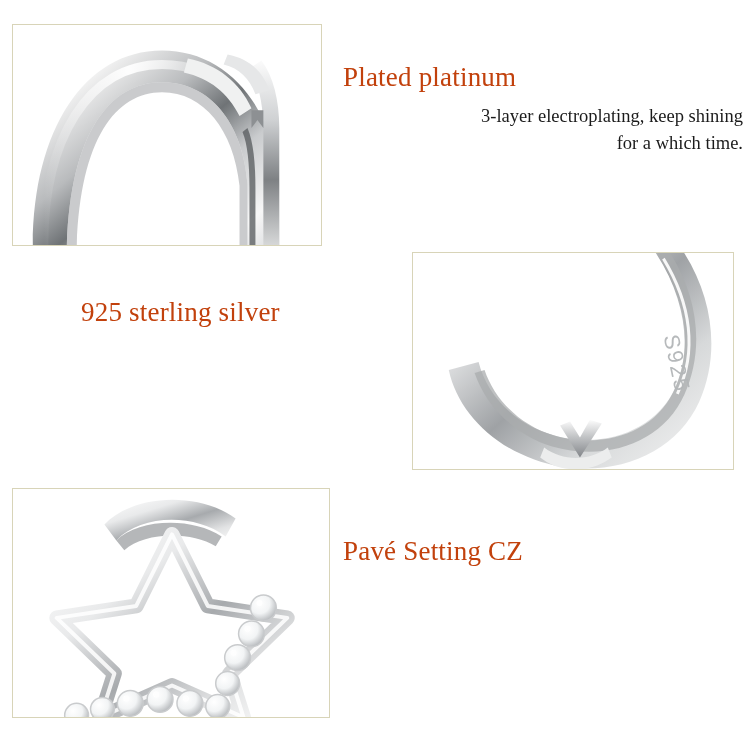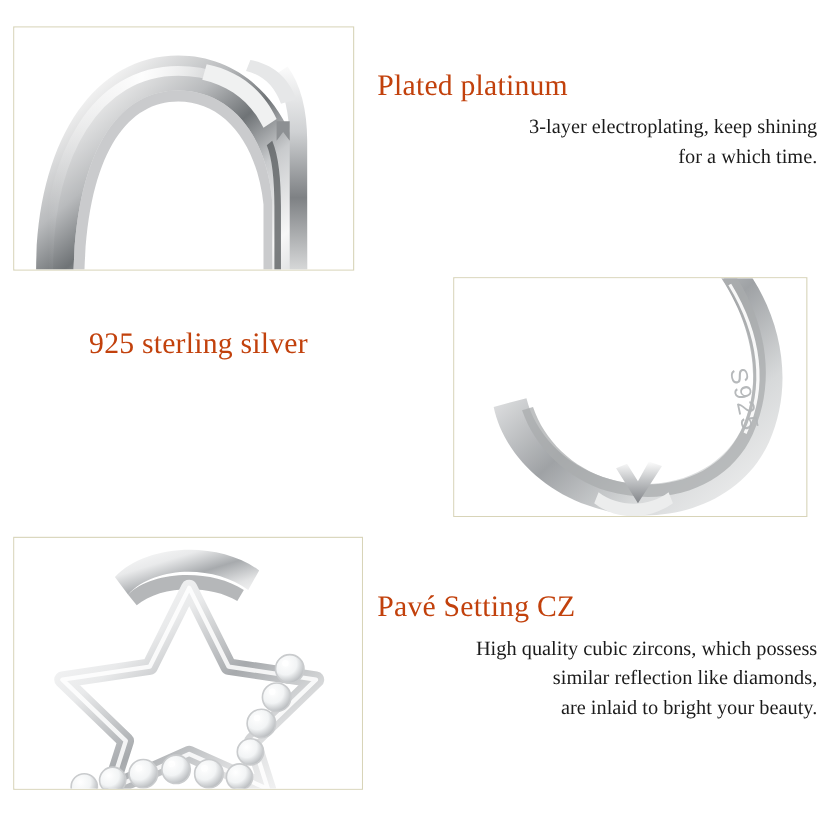--- a/index.html
+++ b/index.html
@@ -227,18 +227,13 @@
         <circle cx="174" cy="211" r="3"></circle>
         <circle cx="144" cy="207" r="3"></circle>
         <circle cx="114" cy="211" r="3"></circle>
       </g>
     </svg>
   </div>
 </div>
 
 <div class="txtblock" id="text-pave">
   <h2 class="heading">Pavé Setting CZ</h2>
-  <p class="bodytext">
-    <span class="ln">High quality cubic zircons, which possess</span>
-    <span class="ln">similar reflection like diamonds,</span>
-    <span class="ln">are inlaid to bright your beauty.</span>
-  </p>
 </div>
 
 </body></html>

